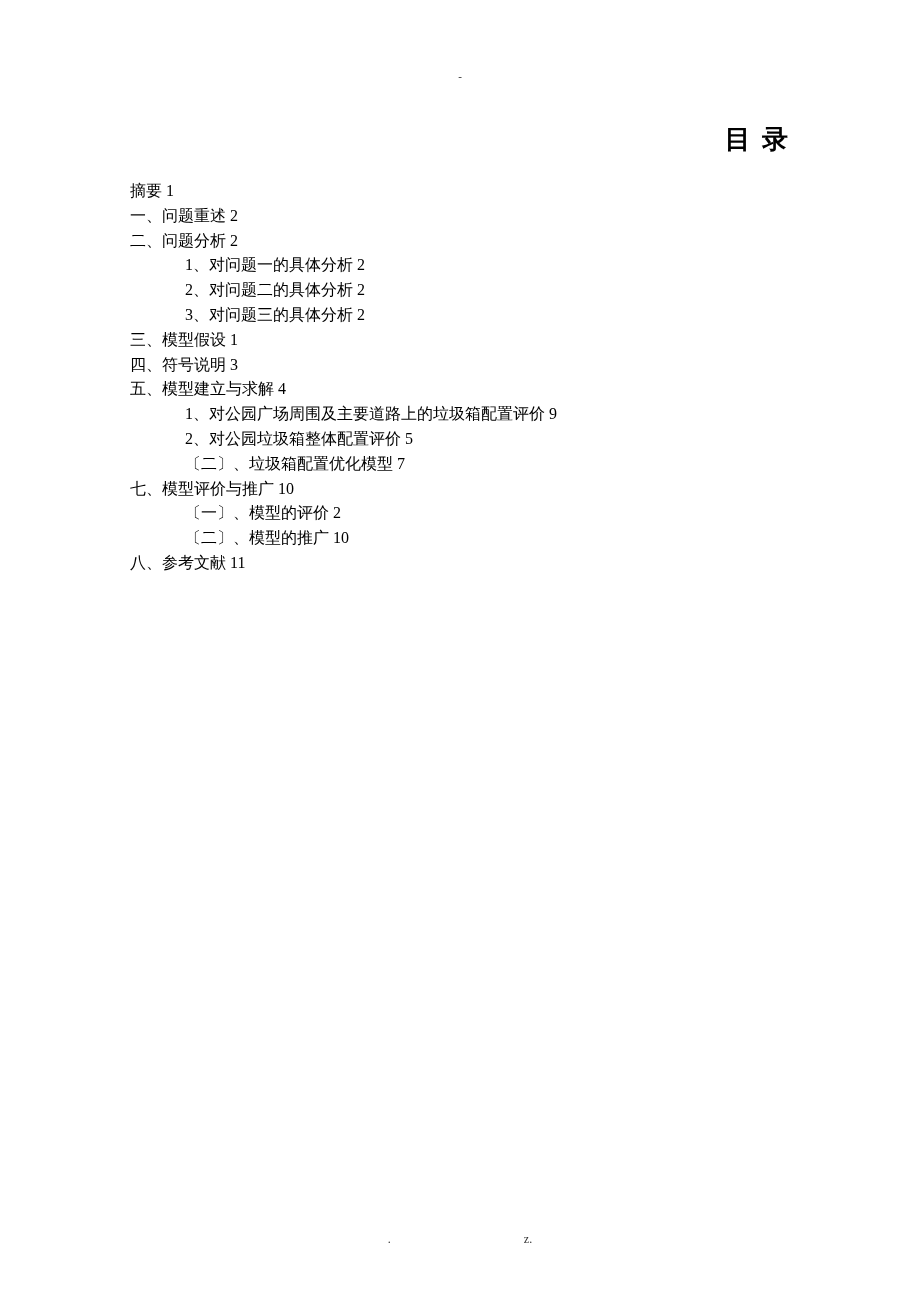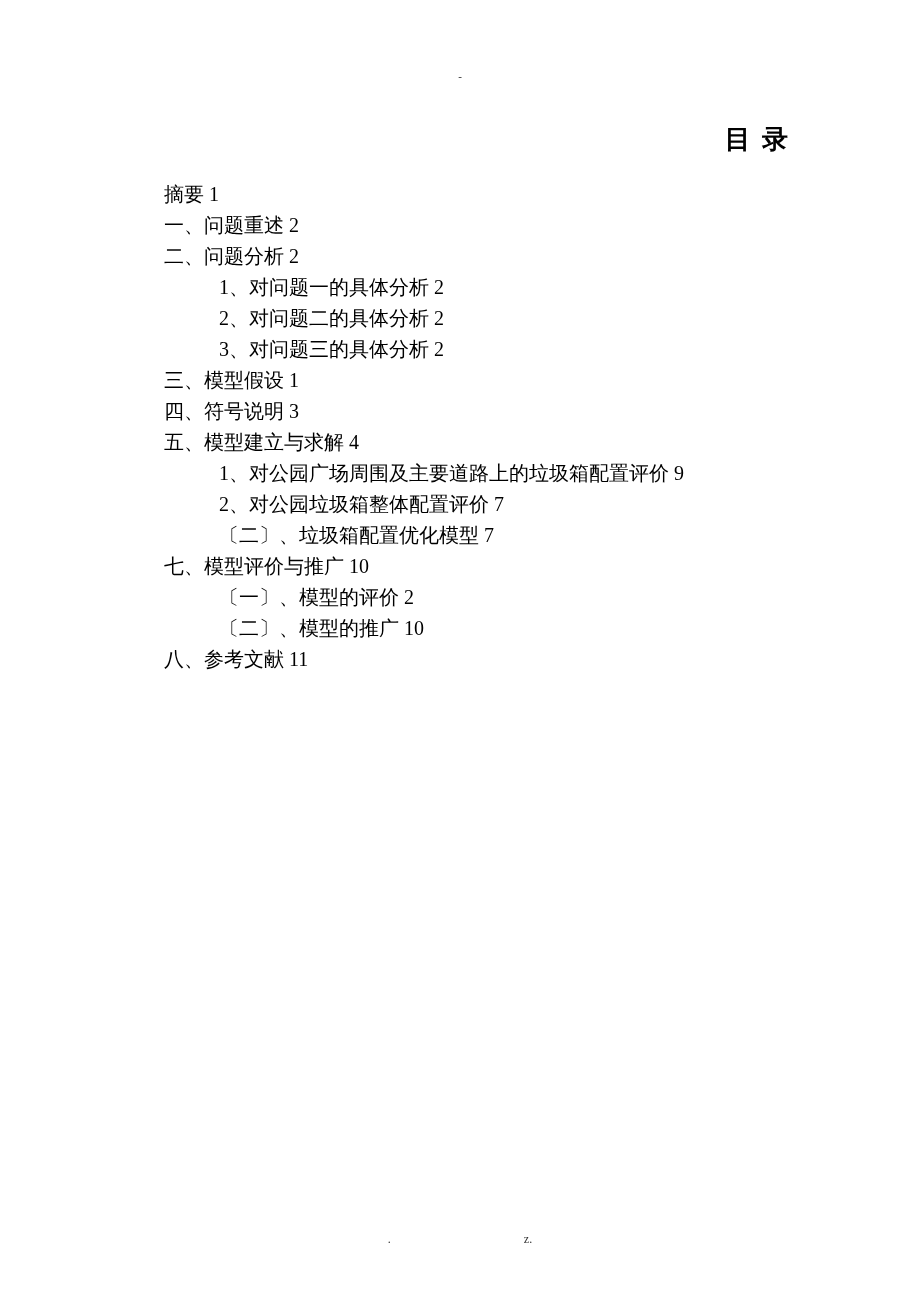--- a/index.html
+++ b/index.html
@@ -28,22 +28,21 @@
     .title {
       text-align: right;
       font-weight: bold;
       font-size: 26px;
       margin-bottom: 22px;
       letter-spacing: 2px;
       font-family: "SimHei", "黑体", sans-serif;
     }
     .toc-line {
       line-height: 1.55;
-      font-size: 20px;
-      margin-left: 34px;
+      font-size: 16px;
     }
     .indent-1 {
       padding-left: 55px;
     }
     .indent-2 {
       padding-left: 55px;
     }
     .footer {
       position: absolute;
       bottom: 55px;
@@ -71,21 +70,21 @@
   <div class="toc-line">摘要 1</div>
   <div class="toc-line">一、问题重述 2</div>
   <div class="toc-line">二、问题分析 2</div>
   <div class="toc-line indent-1">1、对问题一的具体分析 2</div>
   <div class="toc-line indent-1">2、对问题二的具体分析 2</div>
   <div class="toc-line indent-1">3、对问题三的具体分析 2</div>
   <div class="toc-line">三、模型假设 1</div>
   <div class="toc-line">四、符号说明 3</div>
   <div class="toc-line">五、模型建立与求解 4</div>
   <div class="toc-line indent-1">1、对公园广场周围及主要道路上的垃圾箱配置评价 9</div>
-  <div class="toc-line indent-1">2、对公园垃圾箱整体配置评价 7</div>
+  <div class="toc-line indent-1">2、对公园垃圾箱整体配置评价 5</div>
   <div class="toc-line indent-2">〔二〕、垃圾箱配置优化模型 7</div>
   <div class="toc-line">七、模型评价与推广 10</div>
   <div class="toc-line indent-2">〔一〕、模型的评价 2</div>
   <div class="toc-line indent-2">〔二〕、模型的推广 10</div>
   <div class="toc-line">八、参考文献 11</div>
 </div>
 
 <div class="footer">
   <span class="footer-dot">.</span>
   <span class="footer-z">z.</span>

